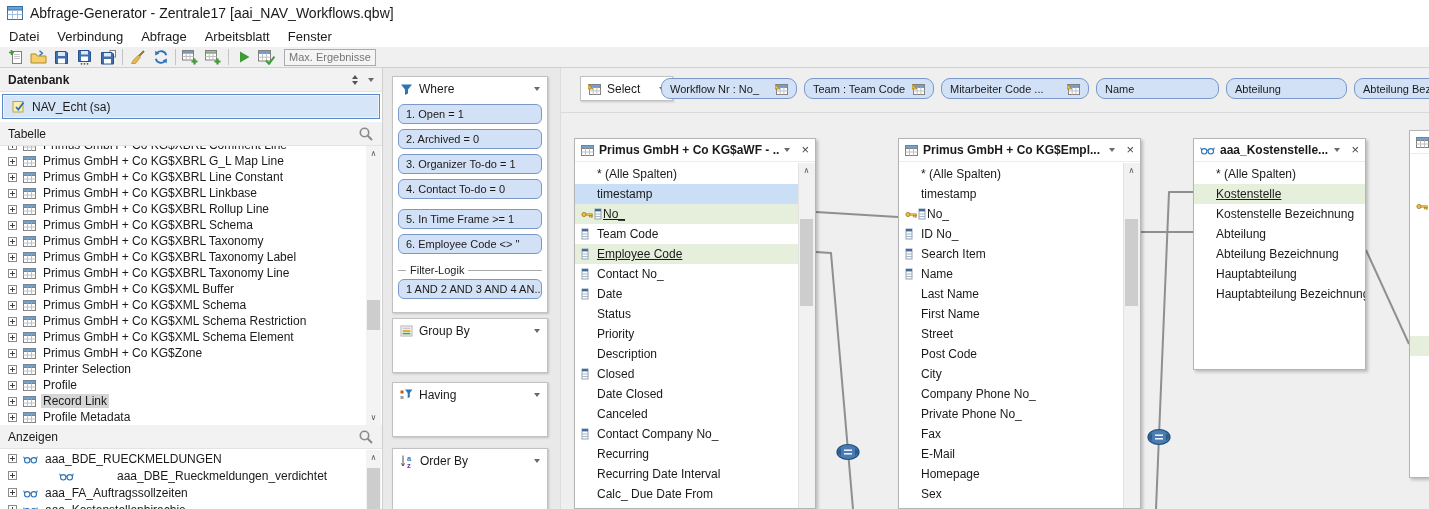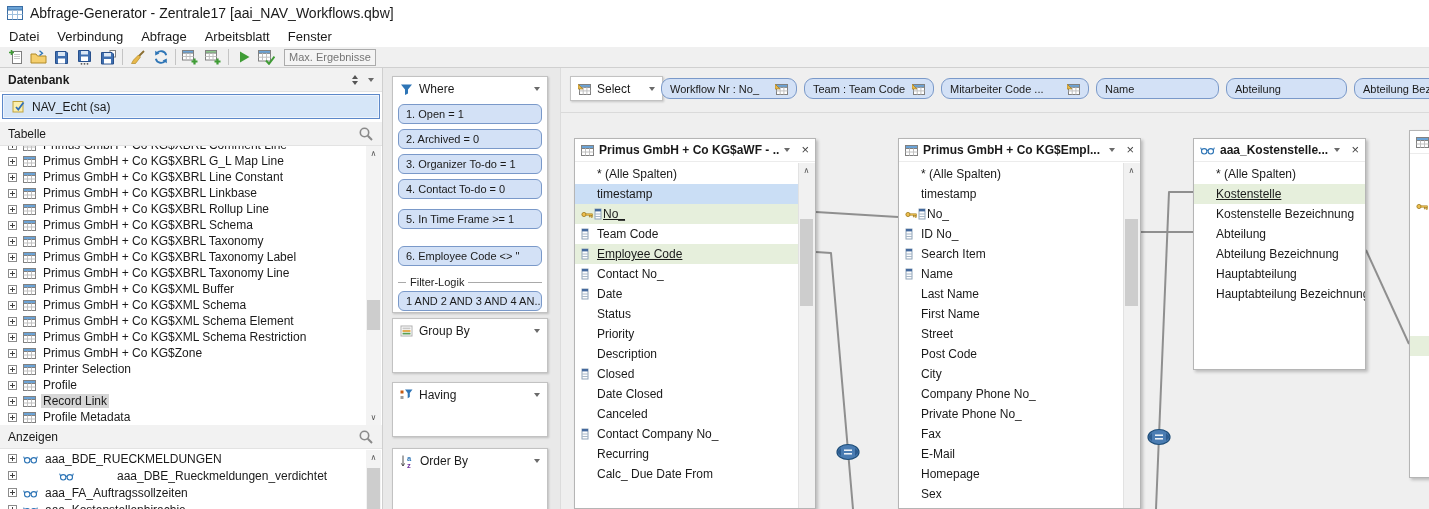--- a/index.html
+++ b/index.html
@@ -37,21 +37,21 @@
   .card{position:absolute;left:9px;width:156px;background:#fff;border:1px solid #c2c2c2;box-shadow:1px 1px 2px rgba(0,0,0,.18);box-sizing:border-box;}
   .cardh{height:24px;display:flex;align-items:center;gap:6px;padding:0 7px;font-size:12px;}
   .cardh .grow{flex:1;}
   .pill{height:16px;border:1px solid #7a99c9;background:#d3e1f6;border-radius:6px;font-size:11px;display:flex;align-items:center;padding:1px 7px;margin:3px 5px;white-space:nowrap;overflow:hidden;}
   .flog{display:flex;align-items:center;margin:10px 5px 2px;font-size:11px;color:#222;}
   .flog .fl{height:1px;background:#a9a9a9;}
   .flog .fl.l{width:8px;margin-right:4px;} .flog .fl.r{flex:1;margin-left:4px;}
   
   .canvas{position:absolute;left:560px;top:68px;width:869px;height:441px;background:#efefef;border-left:1px solid #dcdcdc;box-sizing:border-box;overflow:hidden;}
   .cdiv{position:absolute;left:0;top:44px;width:100%;border-top:1px solid #dadada;}
-  .selectcard{position:absolute;left:9px;top:8px;width:93px;height:25px;background:#fff;border:1px solid #c2c2c2;box-shadow:1px 1px 2px rgba(0,0,0,.18);display:flex;align-items:center;gap:6px;padding:0 7px;box-sizing:border-box;font-size:12px;}
+  .selectcard{position:absolute;left:19px;top:8px;width:93px;height:25px;background:#fff;border:1px solid #c2c2c2;box-shadow:1px 1px 2px rgba(0,0,0,.18);display:flex;align-items:center;gap:6px;padding:0 7px;box-sizing:border-box;font-size:12px;}
   .chips{position:absolute;left:100px;top:10px;display:flex;gap:7px;}
   .chip{height:17px;border:1px solid #7a99c9;background:#d3e1f6;border-radius:9px;font-size:11px;display:flex;align-items:center;gap:4px;padding:1px 8px;white-space:nowrap;overflow:hidden;box-sizing:content-box;flex:0 0 auto;}
   .chip .cl{flex:1;overflow:hidden;}
   .joins{position:absolute;left:0;top:0;}
   .panel{position:absolute;background:#fff;border:1px solid #b5b5b5;box-shadow:2px 2px 3px rgba(0,0,0,.22);box-sizing:border-box;overflow:hidden;}
   .panelh{height:22px;display:flex;align-items:center;gap:5px;padding:0 6px;font-size:12px;font-weight:bold;border-bottom:1px solid #ececec;}
   .panelh .grow{flex:1;overflow:hidden;white-space:nowrap;}
   .pclose{font-size:13px;font-weight:normal;color:#444;line-height:10px;margin-left:6px;}
   .prow{height:20px;display:flex;align-items:center;font-size:12px;padding-left:6px;white-space:nowrap;}
   .prow .gut{width:16px;display:flex;align-items:center;gap:1px;flex:0 0 auto;}
@@ -453,40 +453,40 @@
           </span>
           <span class="ti">
             <svg width="13" height="11" viewBox="0 0 13 11">
               <rect x="0.5" y="0.5" width="12" height="10" fill="#fff" stroke="#808080"></rect>
               <rect x="0.5" y="0.5" width="12" height="3" fill="#6ba3d6" stroke="#808080"></rect>
               <line x1="4.5" y1="3.5" x2="4.5" y2="10.5" stroke="#c0c0c0"></line>
               <line x1="8.5" y1="3.5" x2="8.5" y2="10.5" stroke="#c0c0c0"></line>
               <line x1="0.5" y1="7" x2="12.5" y2="7" stroke="#c0c0c0"></line>
             </svg>
           </span>
+          <span class="lbl">Primus GmbH + Co KG$XML Schema Restriction</span>
+        </div>
+        <div class="trow">
+          <span class="pb">
+            <svg width="9" height="9" viewBox="0 0 9 9">
+              <rect x="0.5" y="0.5" width="8" height="8" fill="#fff" stroke="#8c8c8c"></rect>
+              <line x1="2" y1="4.5" x2="7" y2="4.5" stroke="#404040"></line>
+              <line x1="4.5" y1="2" x2="4.5" y2="7" stroke="#404040"></line>
+            </svg>
+          </span>
+          <span class="ti">
+            <svg width="13" height="11" viewBox="0 0 13 11">
+              <rect x="0.5" y="0.5" width="12" height="10" fill="#fff" stroke="#808080"></rect>
+              <rect x="0.5" y="0.5" width="12" height="3" fill="#6ba3d6" stroke="#808080"></rect>
+              <line x1="4.5" y1="3.5" x2="4.5" y2="10.5" stroke="#c0c0c0"></line>
+              <line x1="8.5" y1="3.5" x2="8.5" y2="10.5" stroke="#c0c0c0"></line>
+              <line x1="0.5" y1="7" x2="12.5" y2="7" stroke="#c0c0c0"></line>
+            </svg>
+          </span>
           <span class="lbl">Primus GmbH + Co KG$XML Schema Element</span>
-        </div>
-        <div class="trow">
-          <span class="pb">
-            <svg width="9" height="9" viewBox="0 0 9 9">
-              <rect x="0.5" y="0.5" width="8" height="8" fill="#fff" stroke="#8c8c8c"></rect>
-              <line x1="2" y1="4.5" x2="7" y2="4.5" stroke="#404040"></line>
-              <line x1="4.5" y1="2" x2="4.5" y2="7" stroke="#404040"></line>
-            </svg>
-          </span>
-          <span class="ti">
-            <svg width="13" height="11" viewBox="0 0 13 11">
-              <rect x="0.5" y="0.5" width="12" height="10" fill="#fff" stroke="#808080"></rect>
-              <rect x="0.5" y="0.5" width="12" height="3" fill="#6ba3d6" stroke="#808080"></rect>
-              <line x1="4.5" y1="3.5" x2="4.5" y2="10.5" stroke="#c0c0c0"></line>
-              <line x1="8.5" y1="3.5" x2="8.5" y2="10.5" stroke="#c0c0c0"></line>
-              <line x1="0.5" y1="7" x2="12.5" y2="7" stroke="#c0c0c0"></line>
-            </svg>
-          </span>
-          <span class="lbl">Primus GmbH + Co KG$XML Schema Restriction</span>
         </div>
         <div class="trow">
           <span class="pb">
             <svg width="9" height="9" viewBox="0 0 9 9">
               <rect x="0.5" y="0.5" width="8" height="8" fill="#fff" stroke="#8c8c8c"></rect>
               <line x1="2" y1="4.5" x2="7" y2="4.5" stroke="#404040"></line>
               <line x1="4.5" y1="2" x2="4.5" y2="7" stroke="#404040"></line>
             </svg>
           </span>
           <span class="ti">
@@ -682,21 +682,21 @@
           </span>
         <span>Where</span>
         <span class="grow"></span>
           <span class="dd"></span>
       </div>
       <div id="wherePills">
           <div class="pill" style="margin-bottom: 5px;">1. Open = 1</div>
           <div class="pill" style="margin-bottom: 5px;">2. Archived = 0</div>
           <div class="pill" style="margin-bottom: 5px;">3. Organizer To-do = 1</div>
           <div class="pill" style="margin-bottom: 10px;">4. Contact To-do = 0</div>
-          <div class="pill" style="margin-bottom: 17px;">5. In Time Frame &gt;= 1</div>
+          <div class="pill" style="margin-bottom: 5px;">5. In Time Frame &gt;= 1</div>
           <div class="pill" style="margin-bottom: 5px;">6. Employee Code &lt;&gt; "</div>
         </div>
       <div class="flog">
         <span class="fl l"></span>
         <span>Filter-Logik</span>
         <span class="fl r"></span>
       </div>
       <div class="pill">1 AND 2 AND 3 AND 4 AN...</div>
     </div>
     <div class="card" style="top:250px;height:55px;">
@@ -972,20 +972,24 @@
               </span>
             </span>
             <span class="fn">Contact Company No_</span>
           </div>
           <div class="prow">
             <span class="gut"></span>
             <span class="fn">Recurring</span>
           </div>
           <div class="prow">
             <span class="gut"></span>
+            <span class="fn">Recurring Date Interval</span>
+          </div>
+          <div class="prow">
+            <span class="gut"></span>
             <span class="fn">Calc_ Due Date From</span>
           </div>
         </div>
         <div class="psb">
           <div class="sbtn chevU" style="top:0;background:#f1f1f1;"></div>
           <div class="sthumb" style="top:56px;height:87px;"></div>
         </div>
       </div>
       <div class="panel" style="left: 337px; top: 70px; width: 243px; height: 371px;">
         <div class="panelh">

